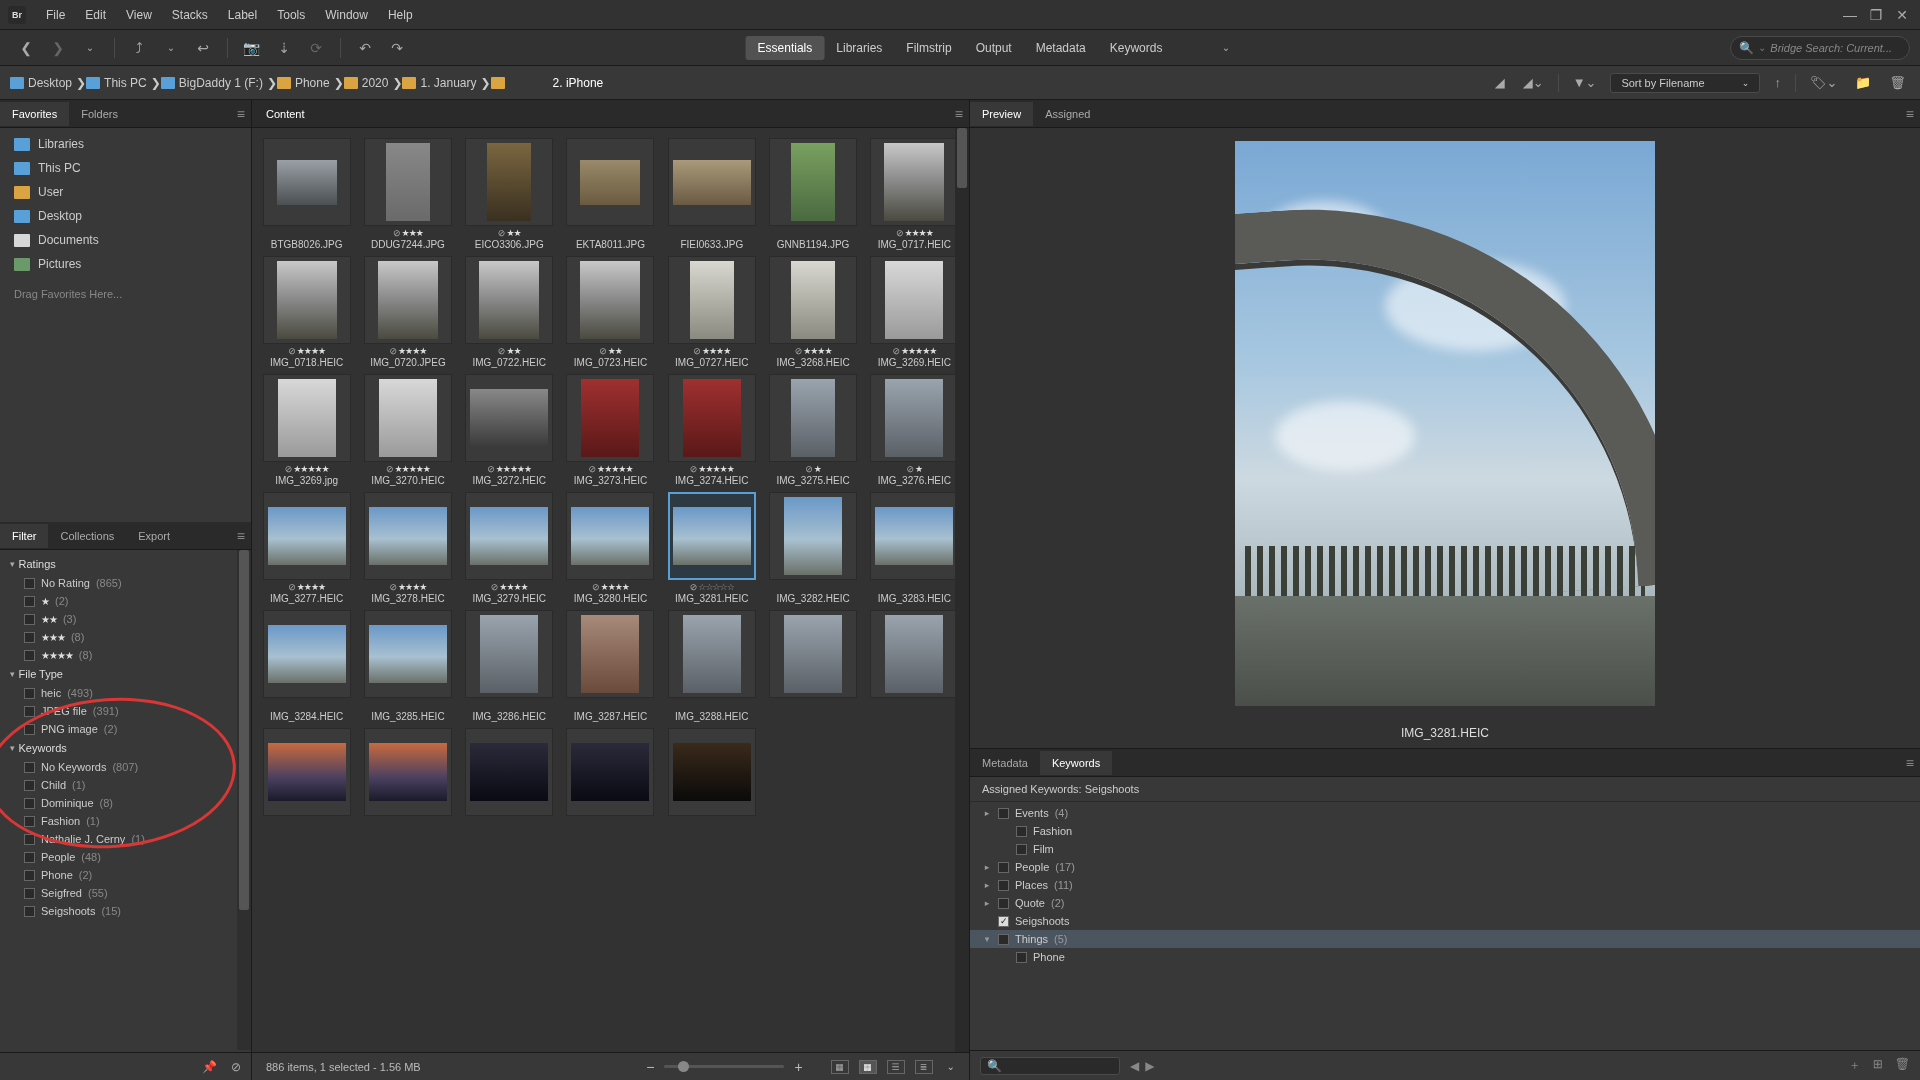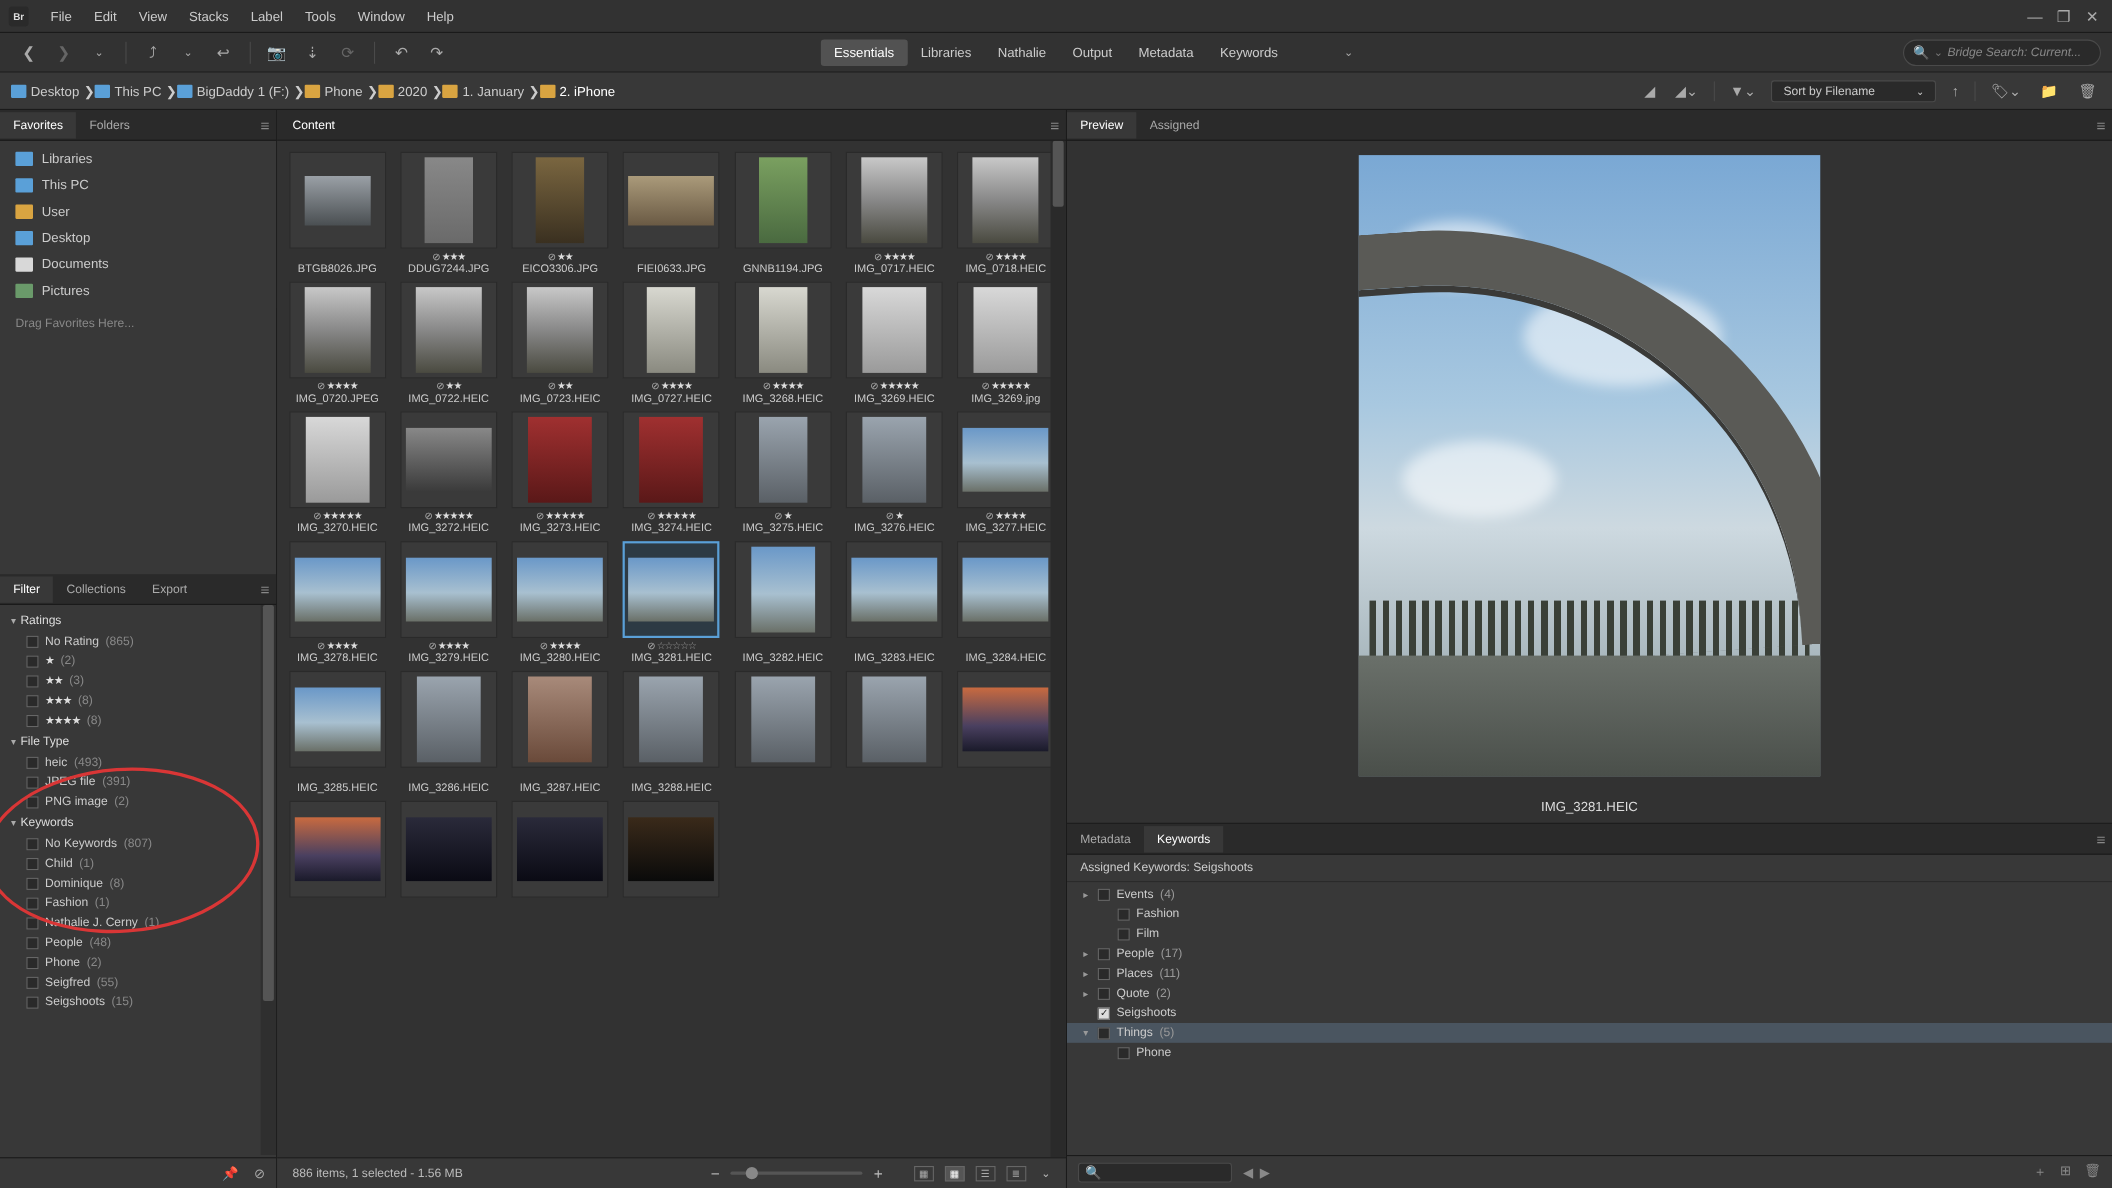--- a/index.html
+++ b/index.html
@@ -19,21 +19,21 @@
   .tabs-center { position:absolute; left:50%; transform:translateX(-50%); display:flex; align-items:center;}
   .ws-tab { padding: 5px 12px; color:#ccc; border-radius:3px;}
   .ws-tab.active { background: #525252; color:#fff; }
   .search-box { margin-left:auto; background:#2a2a2a; border:1px solid #4a4a4a; border-radius:14px; height:24px; width:180px; display:flex;align-items:center;padding:0 8px;color:#888;}
   .search-box .sicon{font-size:12px;margin-right:4px;}
   
   
   .breadcrumb-bar { height: 34px; background: #383838; display:flex;align-items:center;padding:0 10px;border-bottom:1px solid #1a1a1a;}
   .crumb { display:flex;align-items:center; margin-right:4px;}
   .crumb .cicon{width:14px;height:12px;margin-right:4px;}
-  .crumb.active{color:#fff;font-weight:500;}
+  .crumb.active{color:#fff;font-weight:500;gap:44px;}
   .folder-icon{background:#d9a441;width:14px;height:11px;border-radius:1px;}
   .drive-icon{background:#5aa0d8;width:14px;height:11px;border-radius:1px;}
   .pc-icon{background:#5aa0d8;width:14px;height:11px;border-radius:1px;}
   .bc-right{margin-left:auto;display:flex;align-items:center;gap:10px;}
   .bc-btn{color:#aaa;font-size:13px;padding:2px 4px;}
   .sort-dd{background:#2a2a2a;border:1px solid #4a4a4a;padding:3px 10px;border-radius:3px;display:flex;align-items:center;width:150px;justify-content:space-between;font-size:11px;}
   
   
   .main { display:flex; height: 980px; }
   .left-col { width: 252px; display:flex;flex-direction:column;border-right:1px solid #1a1a1a;background:#383838;}
@@ -156,21 +156,21 @@
   <div class="tool-icon">📷</div>
   <div class="tool-icon">⇣</div>
   <div class="tool-icon" style="color:#666">⟳</div>
   <div class="tool-sep"></div>
   <div class="tool-icon">↶</div>
   <div class="tool-icon">↷</div>
 
   <div class="tabs-center" id="ws-tabs">
       <div class="ws-tab active">Essentials</div>
       <div class="ws-tab">Libraries</div>
-      <div class="ws-tab">Nathalie</div>
+      <div class="ws-tab">Filmstrip</div>
       <div class="ws-tab">Output</div>
       <div class="ws-tab">Metadata</div>
       <div class="ws-tab">Keywords</div>
     </div>
   <div class="tool-icon" style="position:absolute;left:calc(50% + 250px);font-size:10px">⌄</div>
 
   <div class="search-box">
     <span class="sicon">🔍</span>
     <span style="font-size:10px;color:#777">⌄</span>
     <span style="margin-left:4px;font-size:11px;color:#888;font-style:italic">Bridge Search: Current...</span>
@@ -415,20 +415,27 @@
           <div class="thumb-cell">
             <div class="thumb-box">
               <div class="thumb-img t-market" style="width: 44px; height: 78px;"></div>
             </div>
             <div class="stars-row">
               <span class="reject">⊘</span>
               <span class="filled">★</span>
               <span class="filled">★</span>
             </div>
             <div class="fname">EICO3306.JPG</div>
+          </div>
+          <div class="thumb-cell">
+            <div class="thumb-box">
+              <div class="thumb-img t-box" style="width: 60px; height: 45px;"></div>
+            </div>
+            <div class="stars-row"></div>
+            <div class="fname">EKTA8011.JPG</div>
           </div>
           <div class="thumb-cell">
             <div class="thumb-box">
               <div class="thumb-img t-food" style="width: 78px; height: 45px;"></div>
             </div>
             <div class="stars-row"></div>
             <div class="fname">FIEI0633.JPG</div>
           </div>
           <div class="thumb-cell">
             <div class="thumb-box">

